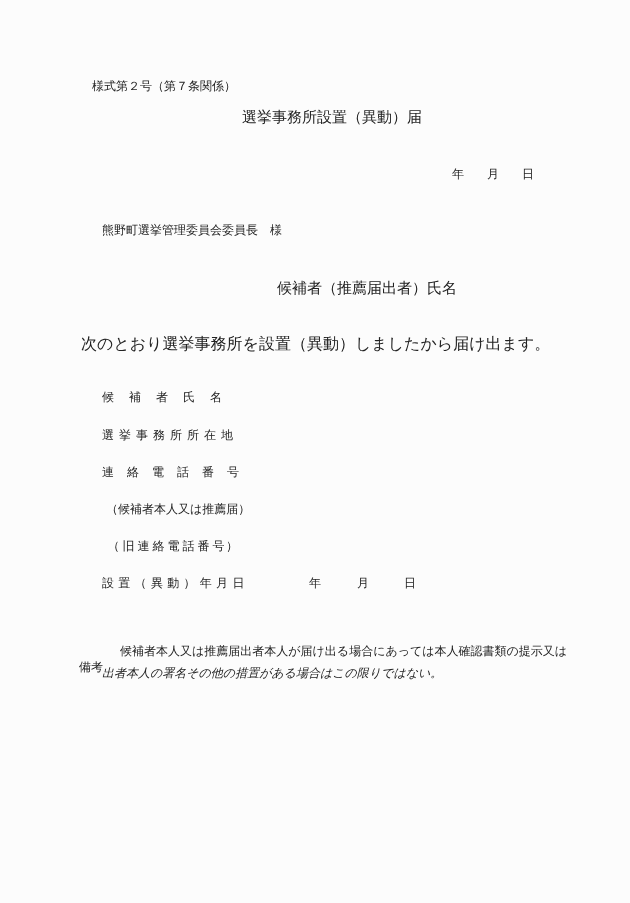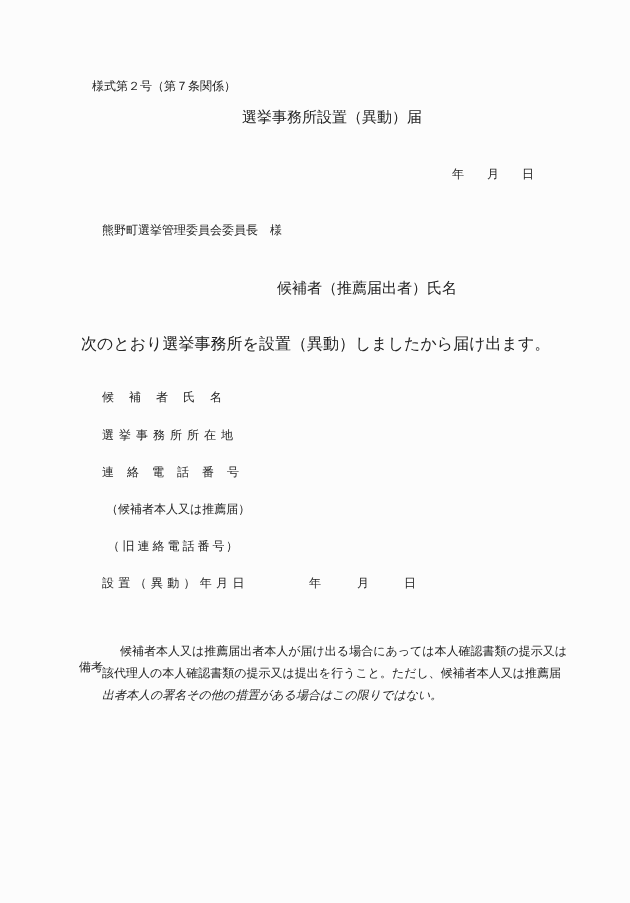--- a/index.html
+++ b/index.html
@@ -128,18 +128,17 @@
   </div>
 
   <span class="abs est-year">年</span>
   <span class="abs est-month">月</span>
   <span class="abs est-day">日</span>
 
   <div class="abs remarks">
     <span class="remarks-label">備考</span>
     <div class="remarks-body">
       <span class="remarks-line first" style="margin-left:-13px;">候補者本人又は推薦届出者本人が届け出る場合にあっては本人確認書類の提示又は</span>
-      <span class="remarks-line" style="margin-left:-13px;">該代理人の本人確認書類の提示又は提出を行うこと。ただし、候補者本人又は推薦届</span>
       <span class="remarks-line" style="margin-left:-13px;font-style:italic;">出者本人の署名その他の措置がある場合はこの限りではない。</span>
     </div>
   </div>
 
 </div>
 
 </body></html>

